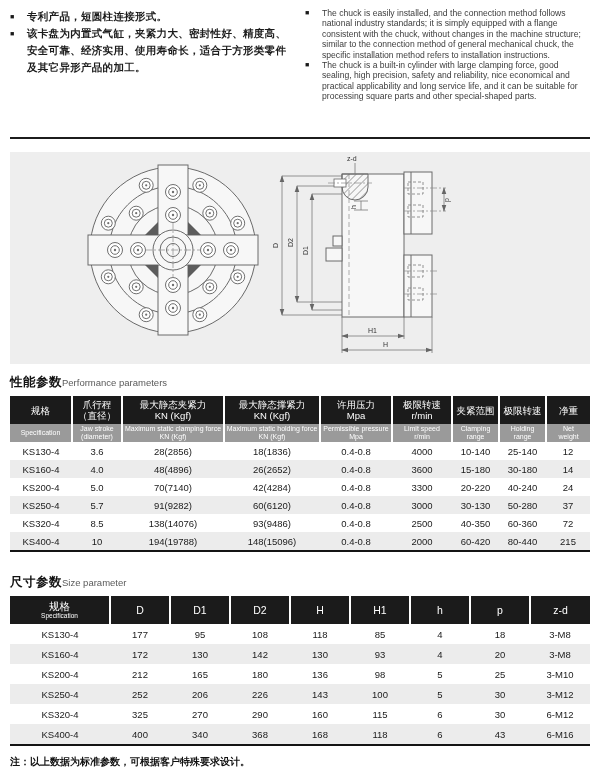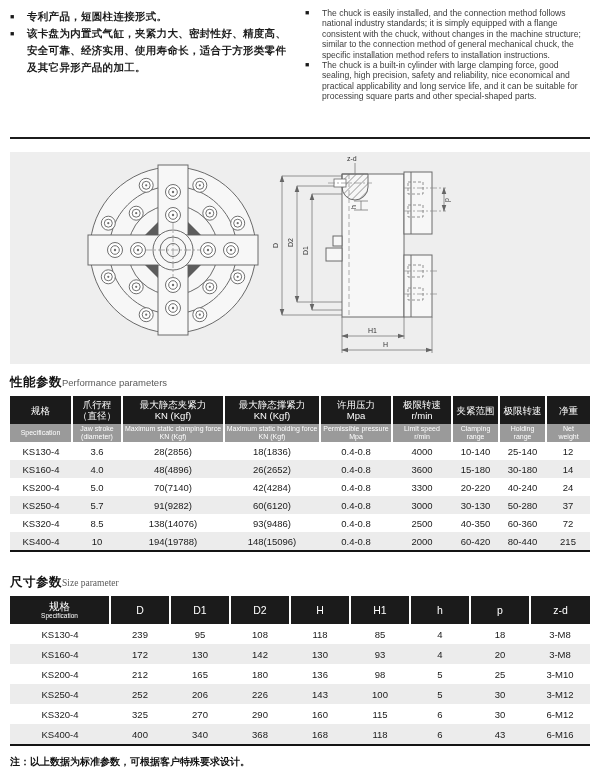--- a/index.html
+++ b/index.html
@@ -320,21 +320,21 @@
           <td>148(15096)</td>
           <td>0.4-0.8</td>
           <td>2000</td>
           <td>60-420</td>
           <td>80-440</td>
           <td>215</td>
         </tr>
       </tbody>
     </table>
 
-  <div class="section-title" style="margin-top:22px;font-family:Liberation Serif, serif;">
+  <div class="section-title" style="margin-top:22px;">
     <span class="t-cn">尺寸参数</span>
     <span class="t-en">Size parameter</span>
   </div>
   <table class="spec" id="size-table">
       <colgroup>
         <col style="width: 100px;">
         <col style="width: 60px;">
         <col style="width: 60px;">
         <col style="width: 60px;">
         <col style="width: 60px;">
@@ -371,21 +371,21 @@
             <div class="h-cn">p</div>
           </th>
           <th>
             <div class="h-cn">z-d</div>
           </th>
         </tr>
       </thead>
       <tbody>
         <tr>
           <td>KS130-4</td>
-          <td>239</td>
+          <td>177</td>
           <td>95</td>
           <td>108</td>
           <td>118</td>
           <td>85</td>
           <td>4</td>
           <td>18</td>
           <td>3-M8</td>
         </tr>
         <tr>
           <td>KS160-4</td>

